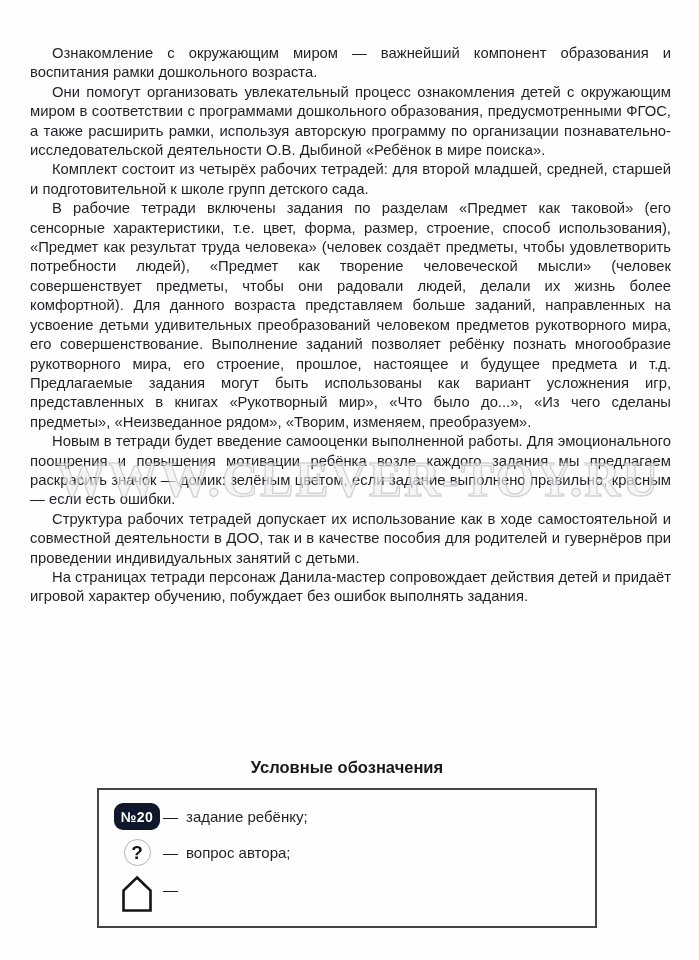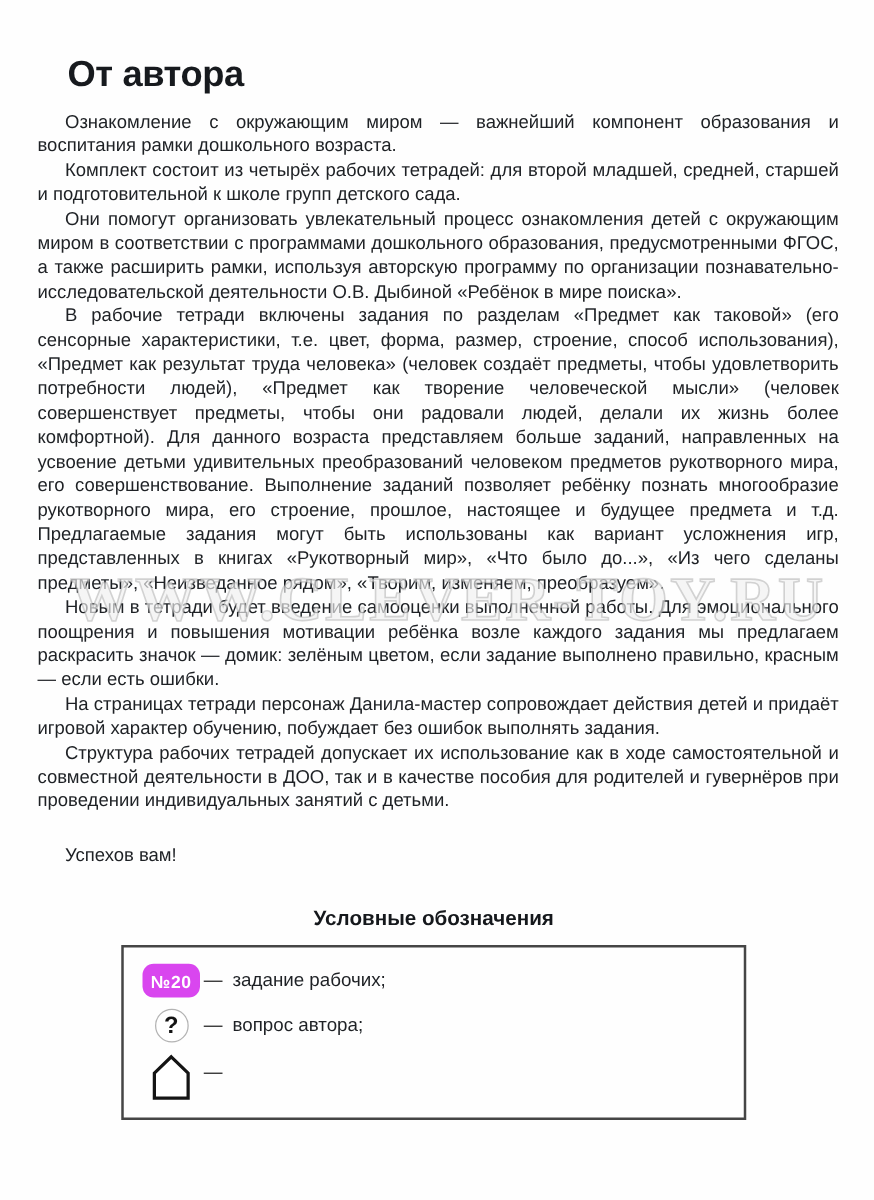--- a/index.html
+++ b/index.html
@@ -46,21 +46,21 @@
     white-space: nowrap;
     color: rgba(255,255,255,0.55);
     -webkit-text-stroke: 1.3px rgba(140,140,140,0.35);
     text-shadow: 0 0 1px rgba(170,170,170,0.25);
     pointer-events: none;
     user-select: none;
     font-family: Liberation Serif, serif;
   }
   .legend {
     position: absolute;
-    left: 97px; top: 726px;
+    left: 97px; top: 758px;
     width: 500px;
   }
   .legend-heading {
     text-align: center;
     font-size: 16.5px;
     font-weight: 700;
     margin: 0 0 11px 0;
     color: #15181c;
   }
   .legend-box {
@@ -76,21 +76,21 @@
   }
   .legend-row:last-child { margin-bottom: 0; }
   .legend-row.top-align { align-items: flex-start; }
   .icon-cell {
     flex: 0 0 52px;
     display: flex;
     justify-content: center;
     align-items: center;
   }
   .num-badge {
-    background: #d946ef;
+    background: #0f172a;
     color: #ffffff;
     font-weight: 700;
     font-size: 14px;
     line-height: 1;
     padding: 7px 7px 6px 7px;
     border-radius: 9px;
     letter-spacing: 0.5px;
   }
   .q-circle {
     width: 27px; height: 27px;
@@ -118,45 +118,43 @@
     color: #1e2125;
   }
   .legend-row.top-align .dash,
   .legend-row.top-align .legend-label { margin-top: 5px; }
 </style>
 </head>
 <body>
 
 <div class="page">
 
-  <h1 class="page-title">От автора</h1>
 
   <div class="body-text">
     <p>Ознакомление с окружающим миром — важнейший компонент образования и воспитания рамки дошкольного возраста.</p>
+    <p>Они помогут организовать увлекательный процесс ознакомления детей с окружающим миром в соответствии с программами дошкольного образования, предусмотренными ФГОС, а также расширить рамки, используя авторскую программу по организации познавательно-исследовательской деятельности О.В. Дыбиной «Ребёнок в мире поиска».</p>
     <p>Комплект состоит из четырёх рабочих тетрадей: для второй младшей, средней, старшей и подготовительной к школе групп детского сада.</p>
-    <p>Они помогут организовать увлекательный процесс ознакомления детей с окружающим миром в соответствии с программами дошкольного образования, предусмотренными ФГОС, а также расширить рамки, используя авторскую программу по организации познавательно-исследовательской деятельности О.В. Дыбиной «Ребёнок в мире поиска».</p>
     <p>В рабочие тетради включены задания по разделам «Предмет как таковой» (его сенсорные характеристики, т.е. цвет, форма, размер, строение, способ использования), «Предмет как результат труда человека» (человек создаёт предметы, чтобы удовлетворить потребности людей), «Предмет как творение человеческой мысли» (человек совершенствует предметы, чтобы они радовали людей, делали их жизнь более комфортной). Для данного возраста представляем больше заданий, направленных на усвоение детьми удивительных преобразований человеком предметов рукотворного мира, его совершенствование. Выполнение заданий позволяет ребёнку познать многообразие рукотворного мира, его строение, прошлое, настоящее и будущее предмета и т.д. Предлагаемые задания могут быть использованы как вариант усложнения игр, представленных в книгах «Рукотворный мир», «Что было до...», «Из чего сделаны предметы», «Неизведанное рядом», «Творим, изменяем, преобразуем».</p>
     <p>Новым в тетради будет введение самооценки выполненной работы. Для эмоционального поощрения и повышения мотивации ребёнка возле каждого задания мы предлагаем раскрасить значок — домик: зелёным цветом, если задание выполнено правильно, красным — если есть ошибки.</p>
+    <p>Структура рабочих тетрадей допускает их использование как в ходе самостоятельной и совместной деятельности в ДОО, так и в качестве пособия для родителей и гувернёров при проведении индивидуальных занятий с детьми.</p>
     <p>На страницах тетради персонаж Данила-мастер сопровождает действия детей и придаёт игровой характер обучению, побуждает без ошибок выполнять задания.</p>
-    <p>Структура рабочих тетрадей допускает их использование как в ходе самостоятельной и совместной деятельности в ДОО, так и в качестве пособия для родителей и гувернёров при проведении индивидуальных занятий с детьми.</p>
-    <p class="closing">Успехов вам!</p>
   </div>
 
   <div class="watermark">WWW.CLEVER-TOY.RU</div>
 
   <div class="legend">
     <div class="legend-heading">Условные обозначения</div>
     <div class="legend-box">
 
       <div class="legend-row">
         <span class="icon-cell">
           <span class="num-badge">№20</span>
         </span>
         <span class="dash">—</span>
-        <span class="legend-label">задание рабочих;</span>
+        <span class="legend-label">задание ребёнку;</span>
       </div>
 
       <div class="legend-row">
         <span class="icon-cell">
           <span class="q-circle">?</span>
         </span>
         <span class="dash">—</span>
         <span class="legend-label">вопрос автора;</span>
       </div>
 

